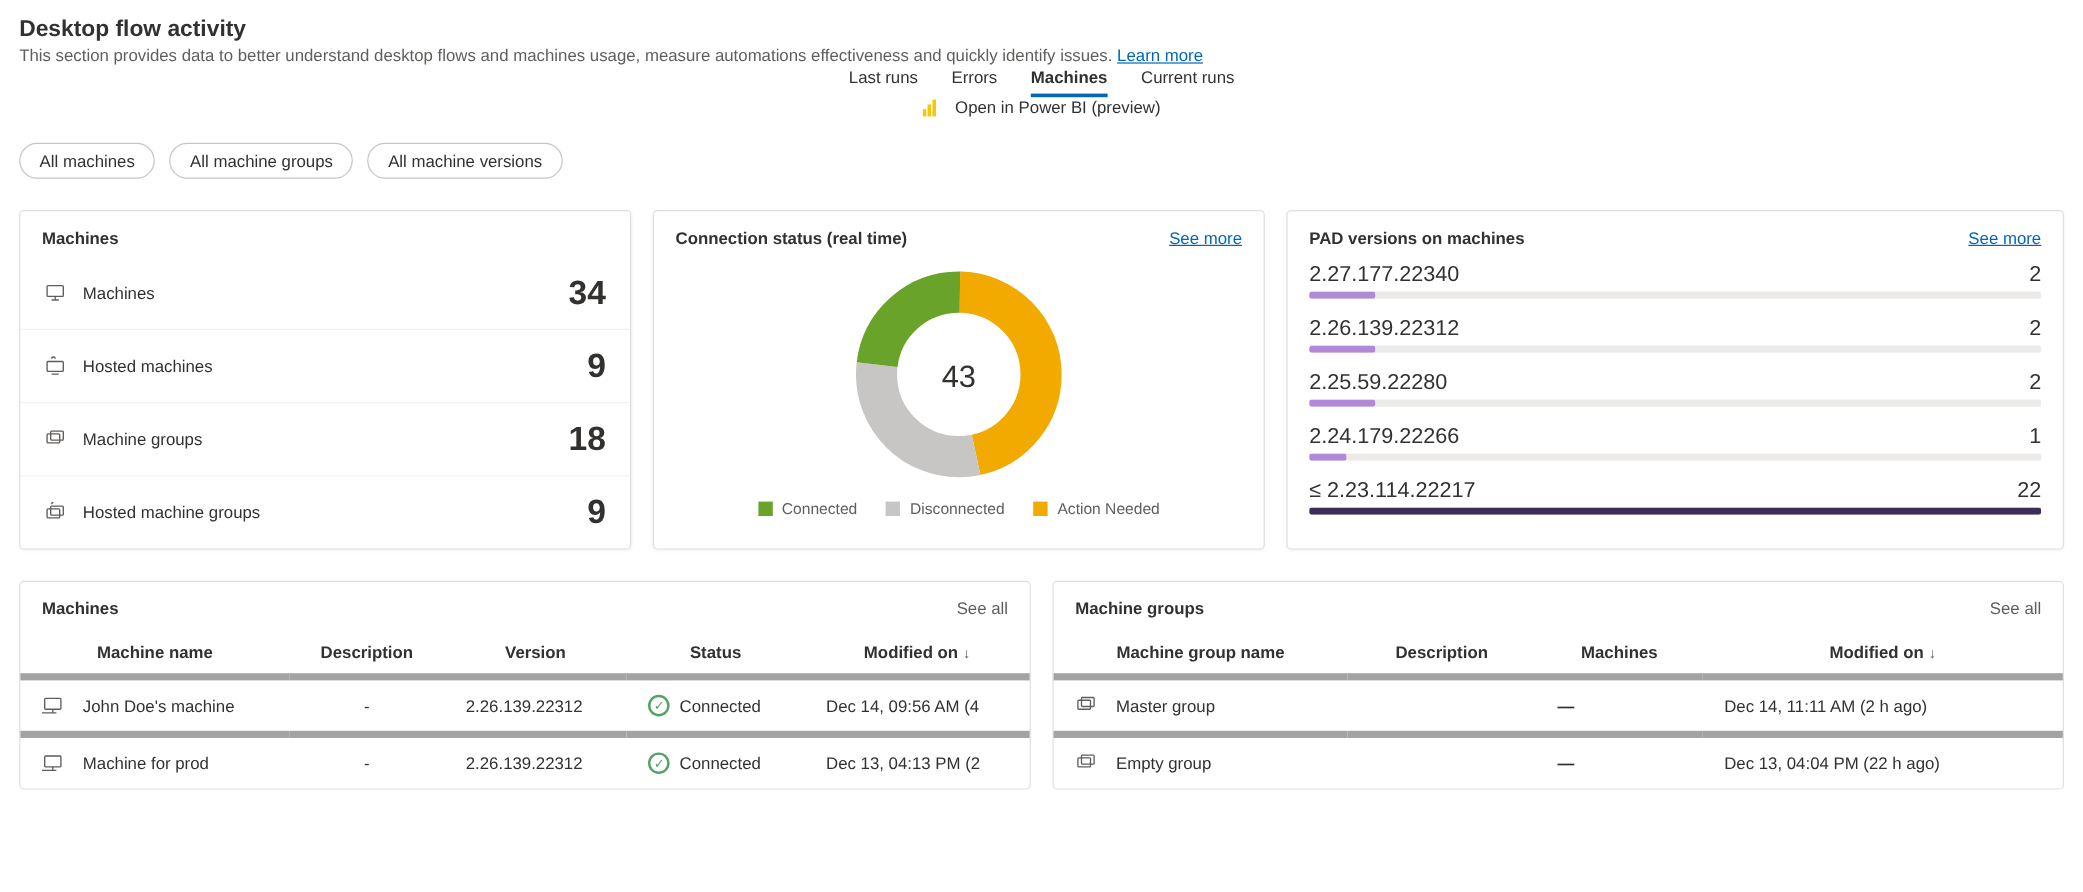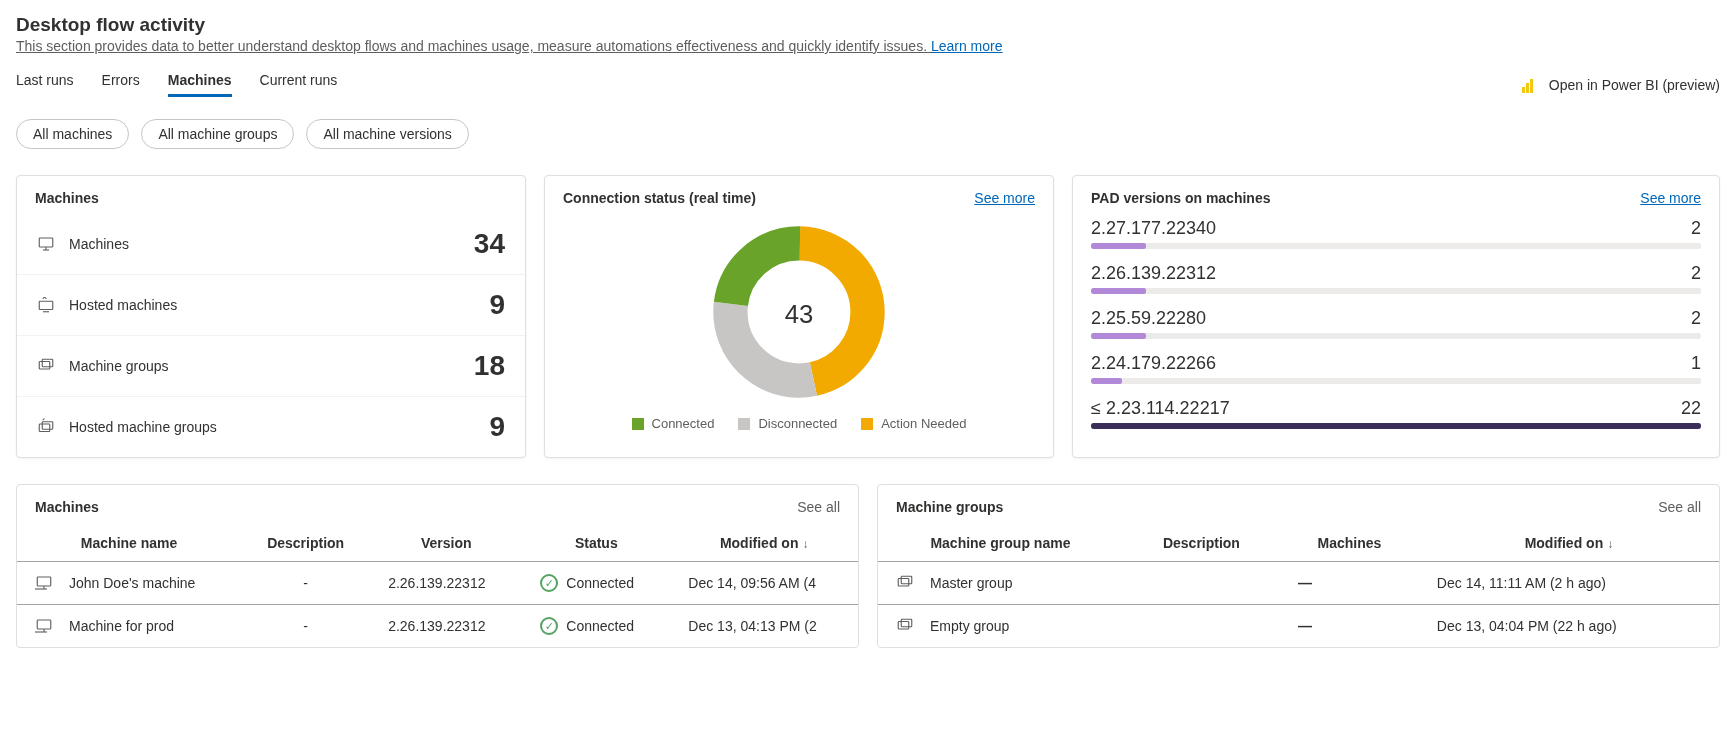--- a/index.html
+++ b/index.html
@@ -5,24 +5,24 @@
   * { box-sizing: border-box; margin: 0; padding: 0; }
   body {
     font-family: "Segoe UI", -apple-system, sans-serif;
     font-size: 14px;
     color: #323130;
     background: #fff;
     padding: 14px 16px;
     width: 1736px;
   }
   .page-title { font-size: 19px; font-weight: 700; margin-bottom: 2px; }
-  .page-subtitle { font-size: 14px; color: #605e5c; margin-bottom: 18px; text-decoration: underline; }
+  .page-subtitle { font-size: 14px; color: #605e5c; margin-bottom: 2px; }
   .page-subtitle a { color: #0067b8; text-decoration: underline; }
 
-  .tabs-row { display: flex; align-items: center; justify-content: space-between; margin-bottom: 22px; }
+  .tabs-row { display: flex; align-items: center; justify-content: space-between; margin-bottom: 22px; flex-direction: column; }
   .tabs { display: flex; gap: 28px; }
   .tab { font-size: 14px; color: #323130; padding-bottom: 6px; cursor: pointer; }
   .tab.active { font-weight: 600; border-bottom: 3px solid #0067b8; }
   .powerbi-link { display: flex; align-items: center; gap: 11px; color: #323130; cursor: pointer; }
   .pbi-icon { width:16px; height:16px; display:inline-flex; align-items:flex-end; gap:1px;}
   .pbi-icon span{display:inline-block;width:3px;background:#f2c811;}
   .pbi-icon span:nth-child(1){height:6px;}
   .pbi-icon span:nth-child(2){height:10px;}
   .pbi-icon span:nth-child(3){height:14px;}
 
@@ -62,21 +62,21 @@
   .pad-row-top{display:flex;justify-content:space-between;font-size:18px;color:#323130;margin-bottom:4px;}
   .pad-bar{height:6px;background:#edebe9;border-radius:2px;position:relative;overflow:hidden;}
   .pad-fill{position:absolute;left:0;top:0;bottom:0;border-radius:2px;}
 
   .tables-row{display:flex; gap:18px;}
   .table-card{flex:1; border:1px solid #e1dfdd; border-radius:4px;}
   .table-card .card-header{padding:14px 18px 10px 18px;}
   .see-all{color:#605e5c;font-size:14px;cursor:pointer;}
   table{width:100%; border-collapse:collapse;}
   th{text-align:center;font-weight:700;font-size:14px;padding:10px 18px;color:#323130;}
-  td{padding:12px 18px;font-size:14px;border-top:1px solid #a3a3a3;vertical-align:middle;}
+  td{padding:12px 18px;font-size:14px;border-top:6px solid #a3a3a3;vertical-align:middle;}
   .name-cell{display:flex;align-items:center;gap:16px;}
   .status-cell{display:flex;align-items:center;gap:8px;}
   .check-icon{width:18px;height:18px;border:2px solid #55a362;border-radius:50%;display:inline-flex;align-items:center;justify-content:center;color:#55a362;font-size:11px;}
   .sort-arrow{font-size:12px;color:#605e5c;margin-left:4px;}
   .dash{color:#323130;font-weight:600;}
 
   svg.ico{width:18px;height:18px;stroke:#605e5c;stroke-width:1.5;fill:none;}
 </style>
 </head>
 <body>

